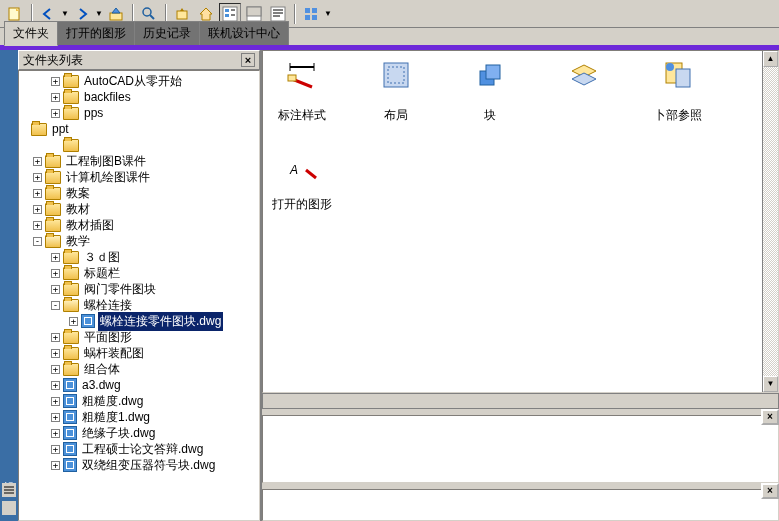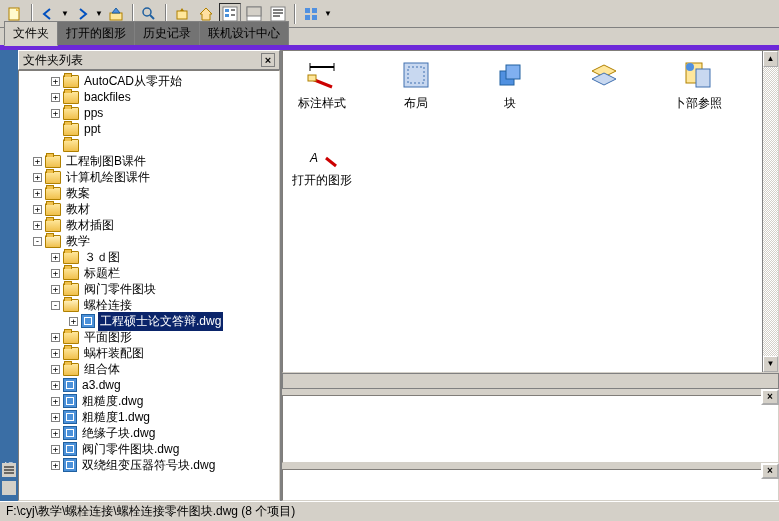--- a/index.html
+++ b/index.html
@@ -13,21 +13,21 @@
 
 .tabs { height: 22px; background: #d4d0c8; display: flex; align-items: flex-end; padding-left: 4px; border-bottom: 5px solid #6d28d9; }
 .tab { padding: 3px 8px; border: 1px solid #808080; border-bottom: none; background: #737373; margin-right: -1px; position: relative; }
 .tab.active { background: #d4d0c8; z-index: 2; border-bottom: 1px solid #d4d0c8; margin-bottom: -1px; }
 
 .main { flex: 1; display: flex; overflow: hidden; }
 .leftbar { width: 18px; background: #3a6ea5; display: flex; flex-direction: column; justify-content: flex-end; align-items: center; padding-bottom: 4px; }
 .leftbar-text { writing-mode: vertical-rl; color: #fff; font-size: 11px; margin-bottom: 8px; }
 .leftbar-icon { width: 14px; height: 14px; margin: 2px 0; }
 
-.sidebar { width: 264px; display: flex; flex-direction: column; border-right: 2px solid #808080; }
+.sidebar { width: 244px; display: flex; flex-direction: column; border-right: 2px solid #808080; }
 .sidebar-header { height: 20px; background: #d4d0c8; border: 1px solid #fff; border-right-color: #808080; border-bottom-color: #808080; display: flex; align-items: center; padding: 0 4px; justify-content: space-between; }
 .sidebar-close { width: 14px; height: 14px; font-size: 11px; font-weight: bold; display: flex; align-items: center; justify-content: center; border: 1px solid #808080; background: #d4d0c8; }
 .tree { flex: 1; background: #fff; overflow-y: auto; overflow-x: hidden; border: 1px inset #d4d0c8; padding: 2px 0; }
 .tree-node { display: flex; align-items: center; height: 16px; white-space: nowrap; }
 .expander { width: 9px; height: 9px; border: 1px solid #808080; display: flex; align-items: center; justify-content: center; font-size: 9px; line-height: 1; margin-right: 3px; background: #fff; font-family: monospace; }
 .expander.empty { border: none; }
 .folder-icon { width: 16px; height: 13px; background: linear-gradient(#ffe79c, #f0c04c); border: 1px solid #b08000; border-radius: 1px 1px 0 0; margin-right: 3px; position: relative; flex-shrink: 0; }
 .folder-icon::before { content: ""; position: absolute; top: -3px; left: 0; width: 6px; height: 3px; background: #f0c04c; border: 1px solid #b08000; border-bottom: none; }
 .folder-icon.open { background: linear-gradient(#fff2c0, #f0c04c); }
 .file-icon { width: 14px; height: 14px; background: #4a90d9; border: 1px solid #2060a0; margin-right: 3px; flex-shrink: 0; position: relative; }
@@ -35,21 +35,21 @@
 .tree-label { padding: 1px 2px; }
 .tree-label.selected { background: #0a246a; color: #fff; }
 
 .content { flex: 1; display: flex; flex-direction: column; background: #d4d0c8; }
 .panel-top { flex: 1; background: #fff; border: 1px inset #d4d0c8; margin: 0; position: relative; overflow: hidden; }
 .panel-scroll-h { height: 16px; background: #d4d0c8; border: 1px solid #808080; margin: 0; }
 .panel-mid { height: 68px; background: #fff; border: 1px inset #d4d0c8; margin-top: 4px; }
 .panel-bot { height: 32px; background: #fff; border: 1px inset #d4d0c8; margin-top: 4px; position: relative; }
 
 .icon-grid { display: flex; flex-wrap: wrap; padding: 8px; gap: 24px 32px; align-content: flex-start; }
-.grid-item { width: 62px; display: flex; flex-direction: column; align-items: center; gap: 4px; }
+.grid-item { width: 62px; display: flex; flex-direction: column; align-items: center; gap: 16px; }
 .grid-icon { width: 32px; height: 32px; display: flex; align-items: center; justify-content: center; }
 .grid-label { text-align: center; font-size: 12px; }
 
 .statusbar { height: 20px; background: #d4d0c8; border-top: 1px solid #fff; padding: 2px 6px; display: flex; align-items: center; }
 
 .scrollbar-v { position: absolute; right: 0; top: 0; bottom: 0; width: 16px; background: #d4d0c8; border-left: 1px solid #808080; }
 .sb-btn { width: 15px; height: 16px; background: #d4d0c8; border: 1px outset #fff; font-size: 8px; text-align: center; line-height: 14px; }
 .sb-track { position: absolute; top: 16px; bottom: 16px; left: 0; right: 0; background: repeating-conic-gradient(#d4d0c8 0 25%, #fff 0 50%) 0 0/2px 2px; }
 
 
@@ -179,21 +179,21 @@
           <div class="tree-node" style="padding-left: 32px;">
             <span class="expander">+</span>
             <span class="folder-icon"></span>
             <span class="tree-label">backfiles</span>
           </div>
           <div class="tree-node" style="padding-left: 32px;">
             <span class="expander">+</span>
             <span class="folder-icon"></span>
             <span class="tree-label">pps</span>
           </div>
-          <div class="tree-node" style="padding-left: 32px;">
+          <div class="tree-node" style="">
             <span class="expander empty"></span>
             <span class="folder-icon"></span>
             <span class="tree-label">ppt</span>
           </div>
           <div class="tree-node" style="padding-left: 32px;">
             <span class="expander empty"></span>
             <span class="folder-icon"></span>
           </div>
           <div class="tree-node" style="padding-left: 14px;">
             <span class="expander">+</span>
@@ -241,21 +241,21 @@
             <span class="tree-label">阀门零件图块</span>
           </div>
           <div class="tree-node" style="padding-left: 32px;">
             <span class="expander">-</span>
             <span class="folder-icon open"></span>
             <span class="tree-label">螺栓连接</span>
           </div>
           <div class="tree-node" style="padding-left: 50px;">
             <span class="expander">+</span>
             <span class="file-icon"></span>
-            <span class="tree-label selected">工程硕士论文答辩.dwg</span>
+            <span class="tree-label selected">螺栓连接零件图块.dwg</span>
           </div>
           <div class="tree-node" style="padding-left: 32px;">
             <span class="expander">+</span>
             <span class="folder-icon"></span>
             <span class="tree-label">平面图形</span>
           </div>
           <div class="tree-node" style="padding-left: 32px;">
             <span class="expander">+</span>
             <span class="folder-icon"></span>
             <span class="tree-label">蜗杆装配图</span>
@@ -281,21 +281,21 @@
             <span class="tree-label">粗糙度1.dwg</span>
           </div>
           <div class="tree-node" style="padding-left: 32px;">
             <span class="expander">+</span>
             <span class="file-icon"></span>
             <span class="tree-label">绝缘子块.dwg</span>
           </div>
           <div class="tree-node" style="padding-left: 32px;">
             <span class="expander">+</span>
             <span class="file-icon"></span>
-            <span class="tree-label">阀门零件图块.dwg</span>
+            <span class="tree-label">工程硕士论文答辩.dwg</span>
           </div>
           <div class="tree-node" style="padding-left: 32px;">
             <span class="expander">+</span>
             <span class="file-icon"></span>
             <span class="tree-label">双绕组变压器符号块.dwg</span>
           </div>
         </div>
     </div>
 
     <div class="content" style="position:relative;">
@@ -372,16 +372,13 @@
         <div class="panel-mid"></div>
       </div>
       <div class="bot-wrap">
         <div class="x-btn">×</div>
         <div class="panel-bot"></div>
       </div>
 
     </div>
   </div>
 
-  <div class="statusbar">
-    <span>F:\cyj\教学\螺栓连接\螺栓连接零件图块.dwg (8 个项目)</span>
-  </div>
 </div>
 
 </body></html>

